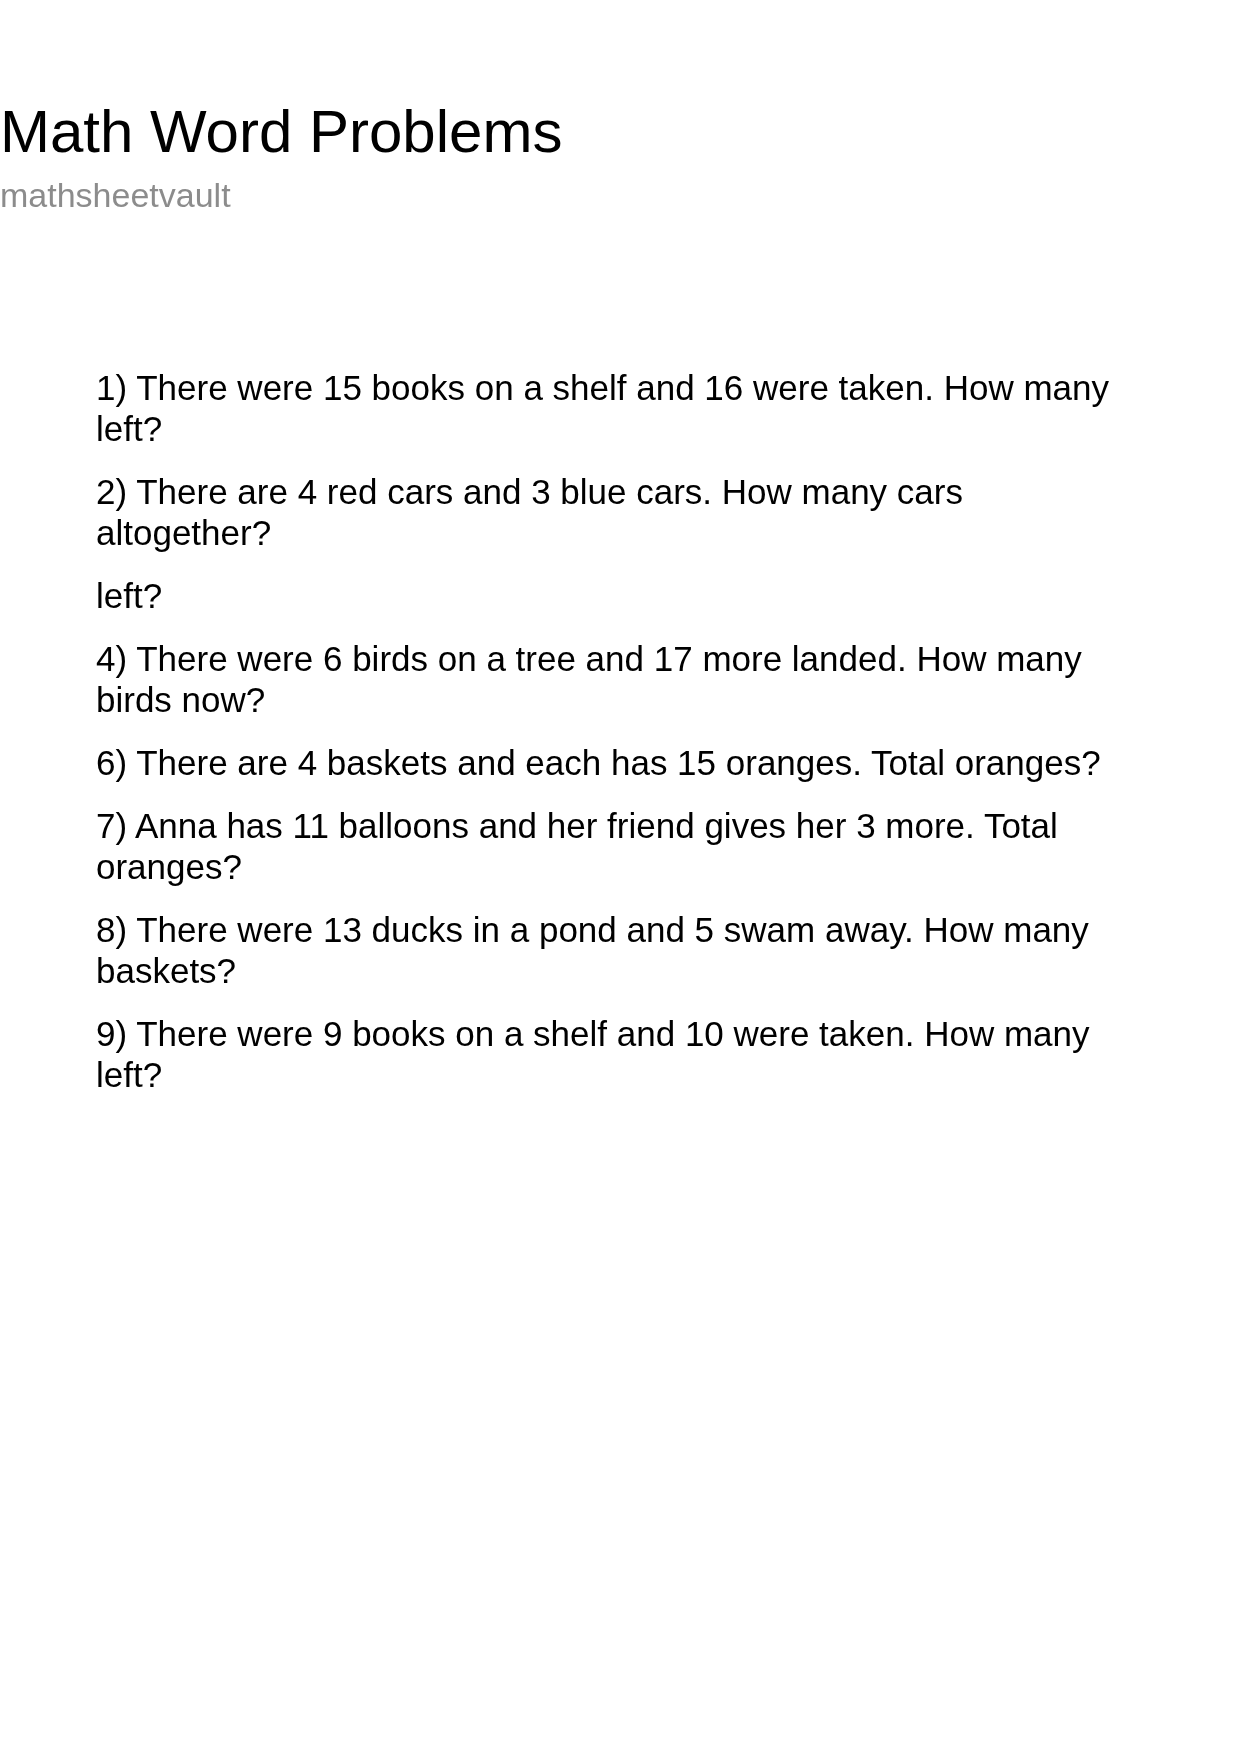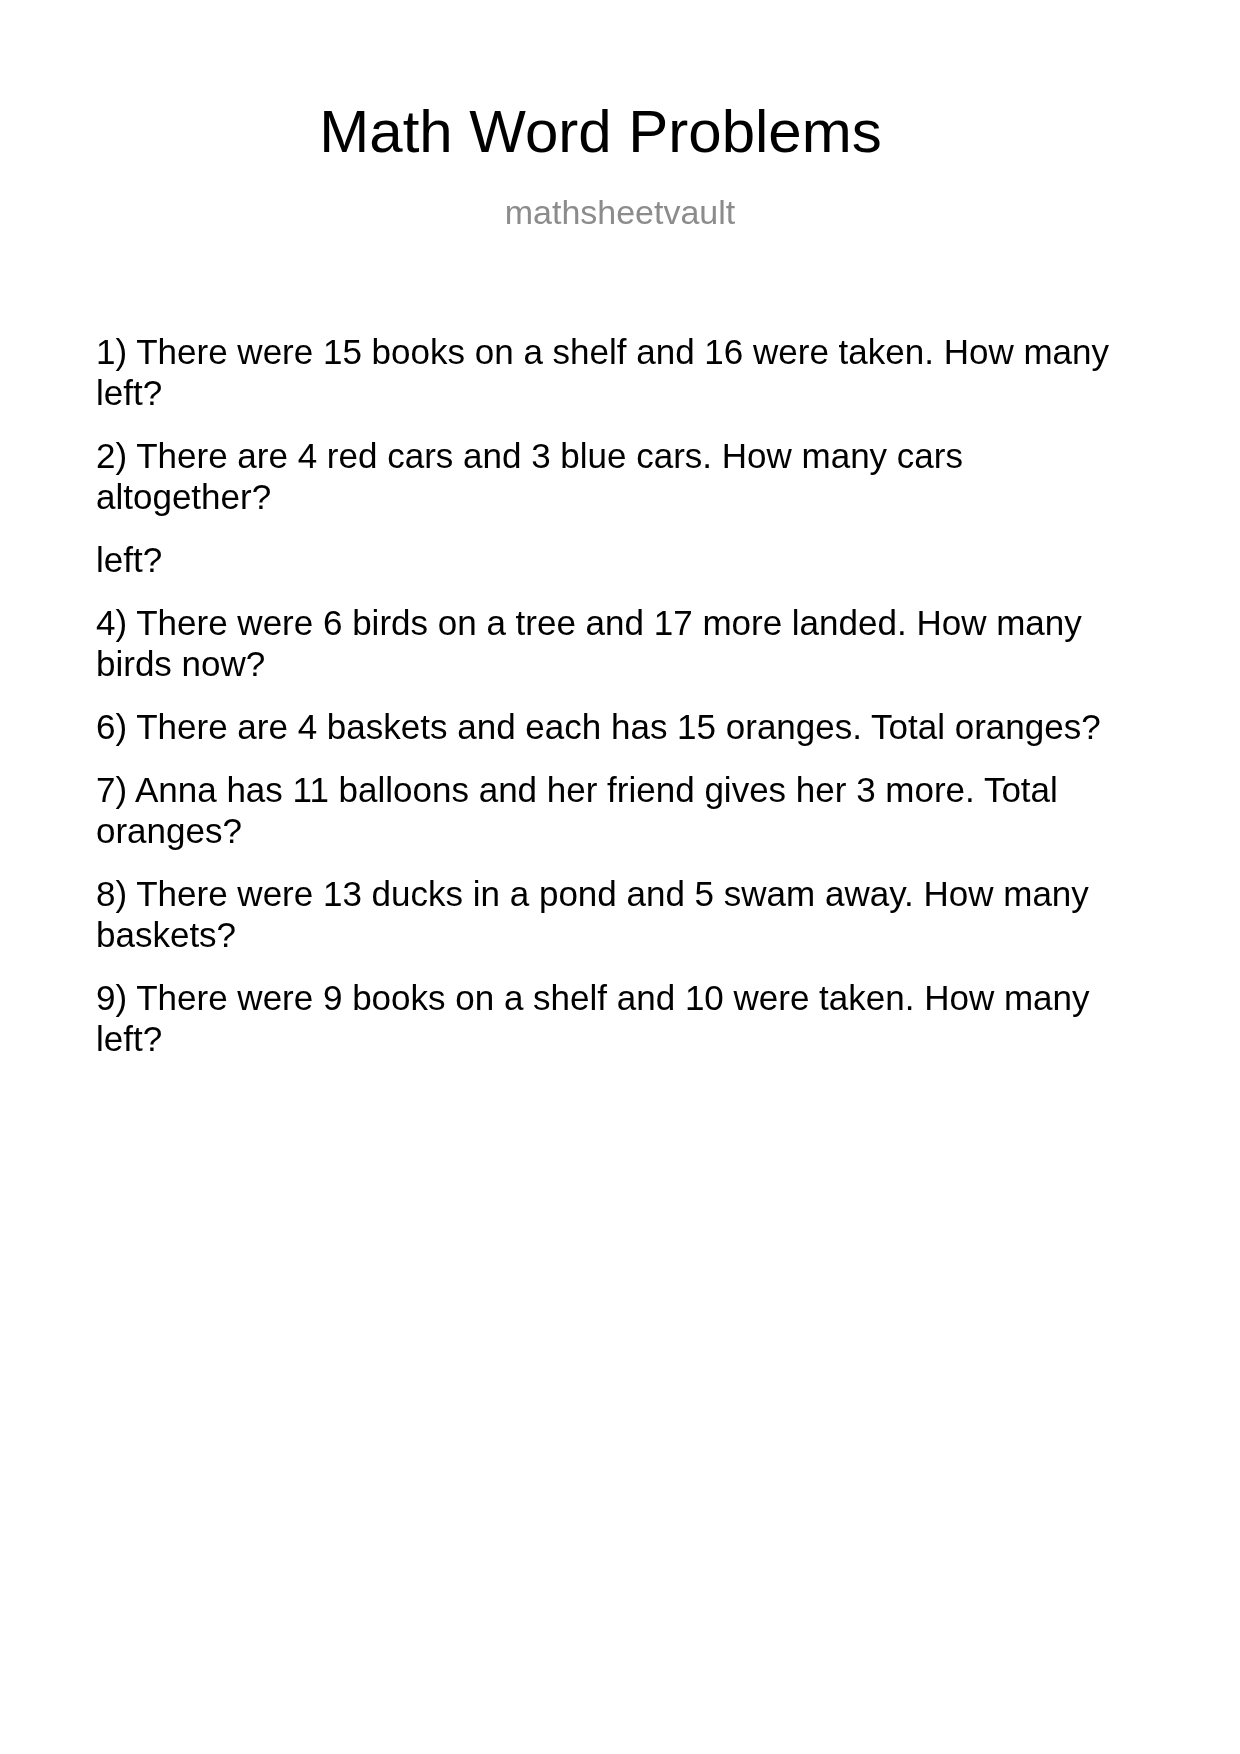--- a/index.html
+++ b/index.html
@@ -20,42 +20,41 @@
     background: #ffffff;
     overflow: hidden;
   }
   .doc-title {
     position: absolute;
     top: 102px;
     left: 0;
     width: 1240px;
     padding-right: 39px;
     box-sizing: border-box;
-    text-align: center;
+    text-align: left;
     font-size: 60px;
     line-height: 1;
     font-weight: 400;
     color: #000000;
     white-space: nowrap;
   }
   .doc-subtitle {
     position: absolute;
-    top: 195px;
+    top: 178px;
     left: 0;
     width: 1240px;
-    text-align: center;
     font-size: 34px;
     line-height: 1;
     font-weight: 400;
     color: #8c8c8c;
     white-space: nowrap;
   }
   .problems {
     position: absolute;
-    top: 331px;
+    top: 367px;
     left: 96px;
     width: 1060px;
   }
   .problem {
     margin: 0 0 22px 0;
     font-size: 35px;
     line-height: 41px;
     color: #000000;
   }
   .problem .line {

